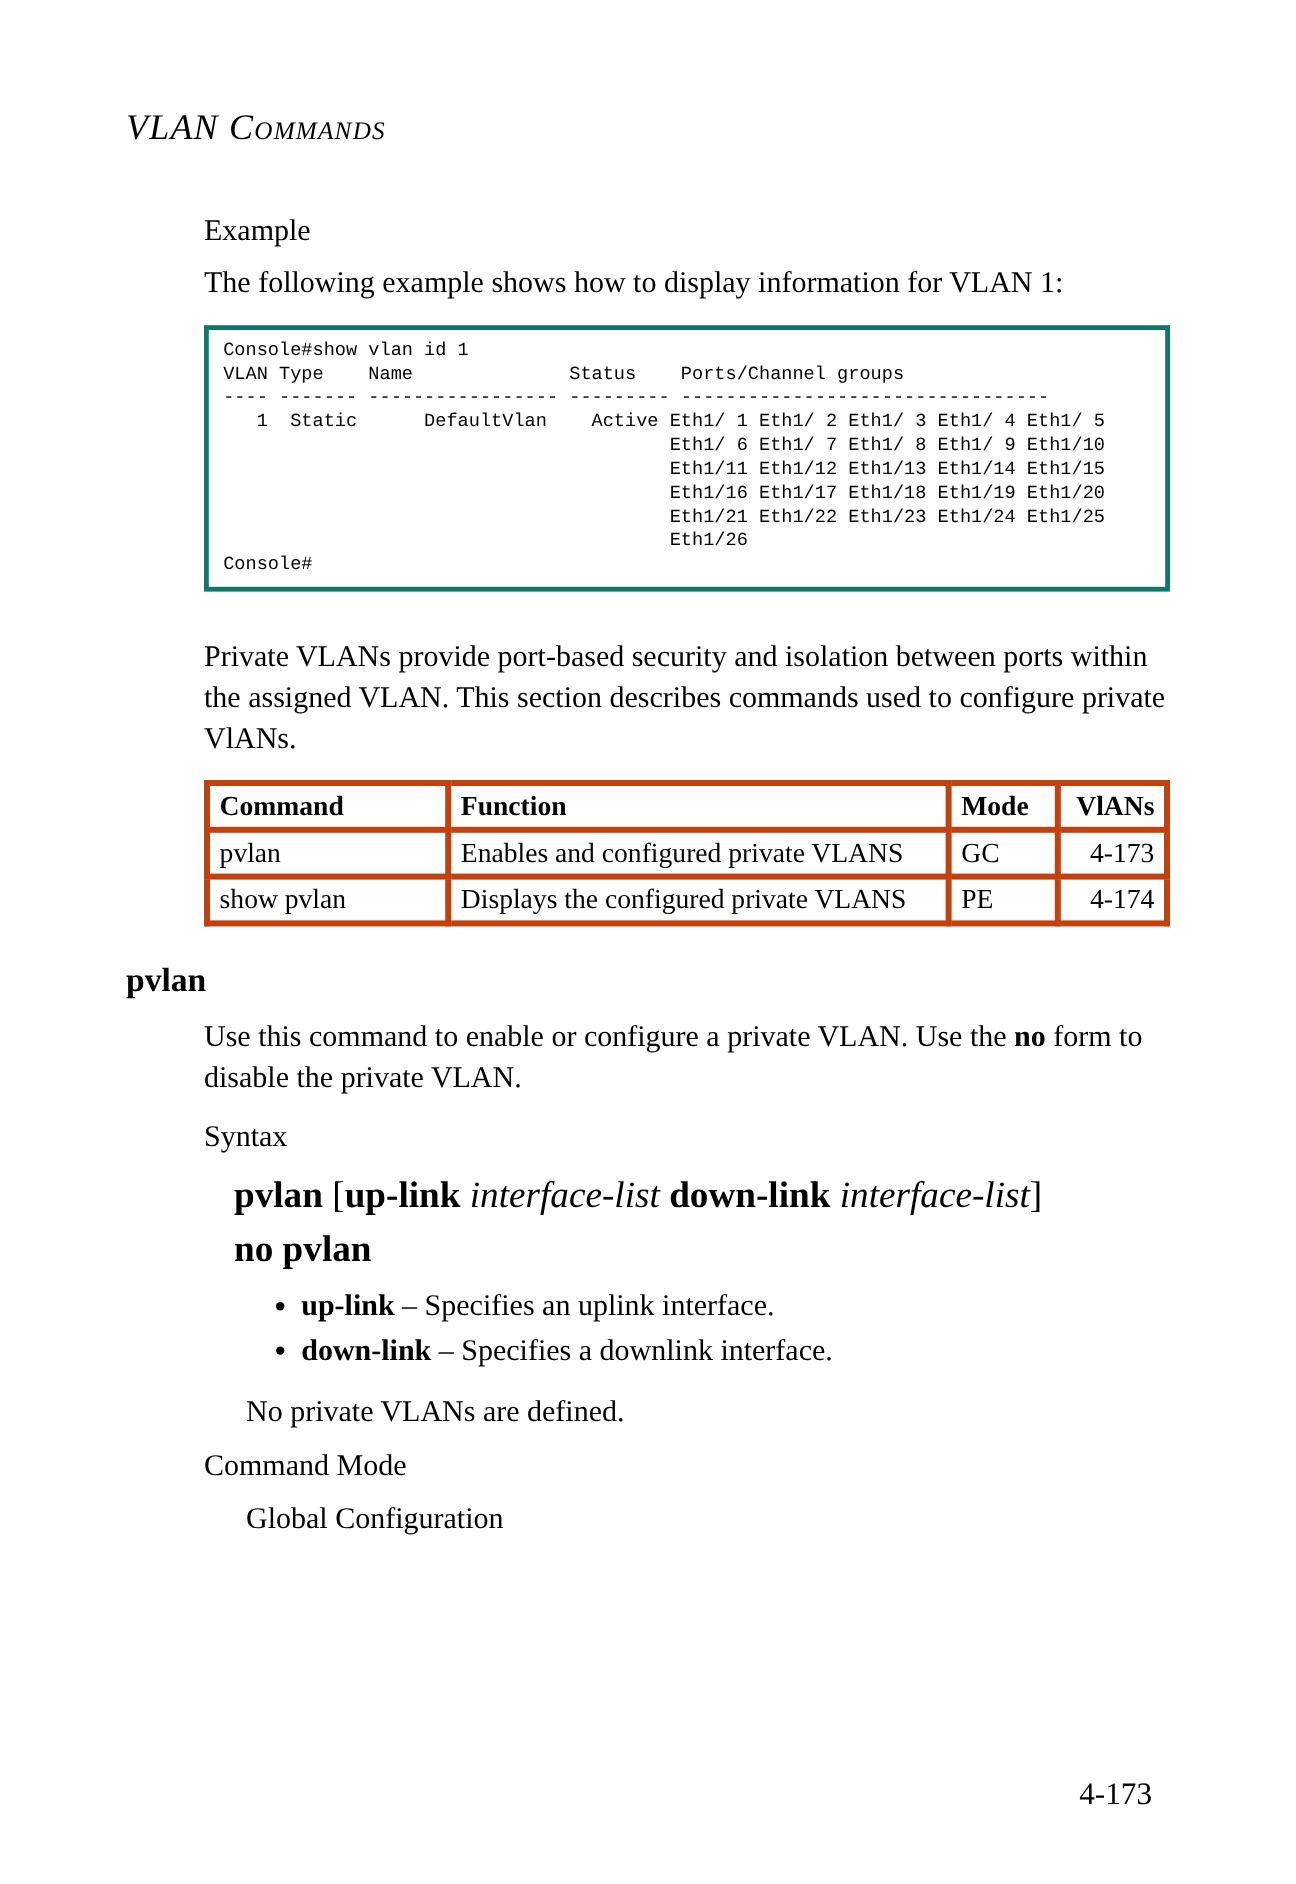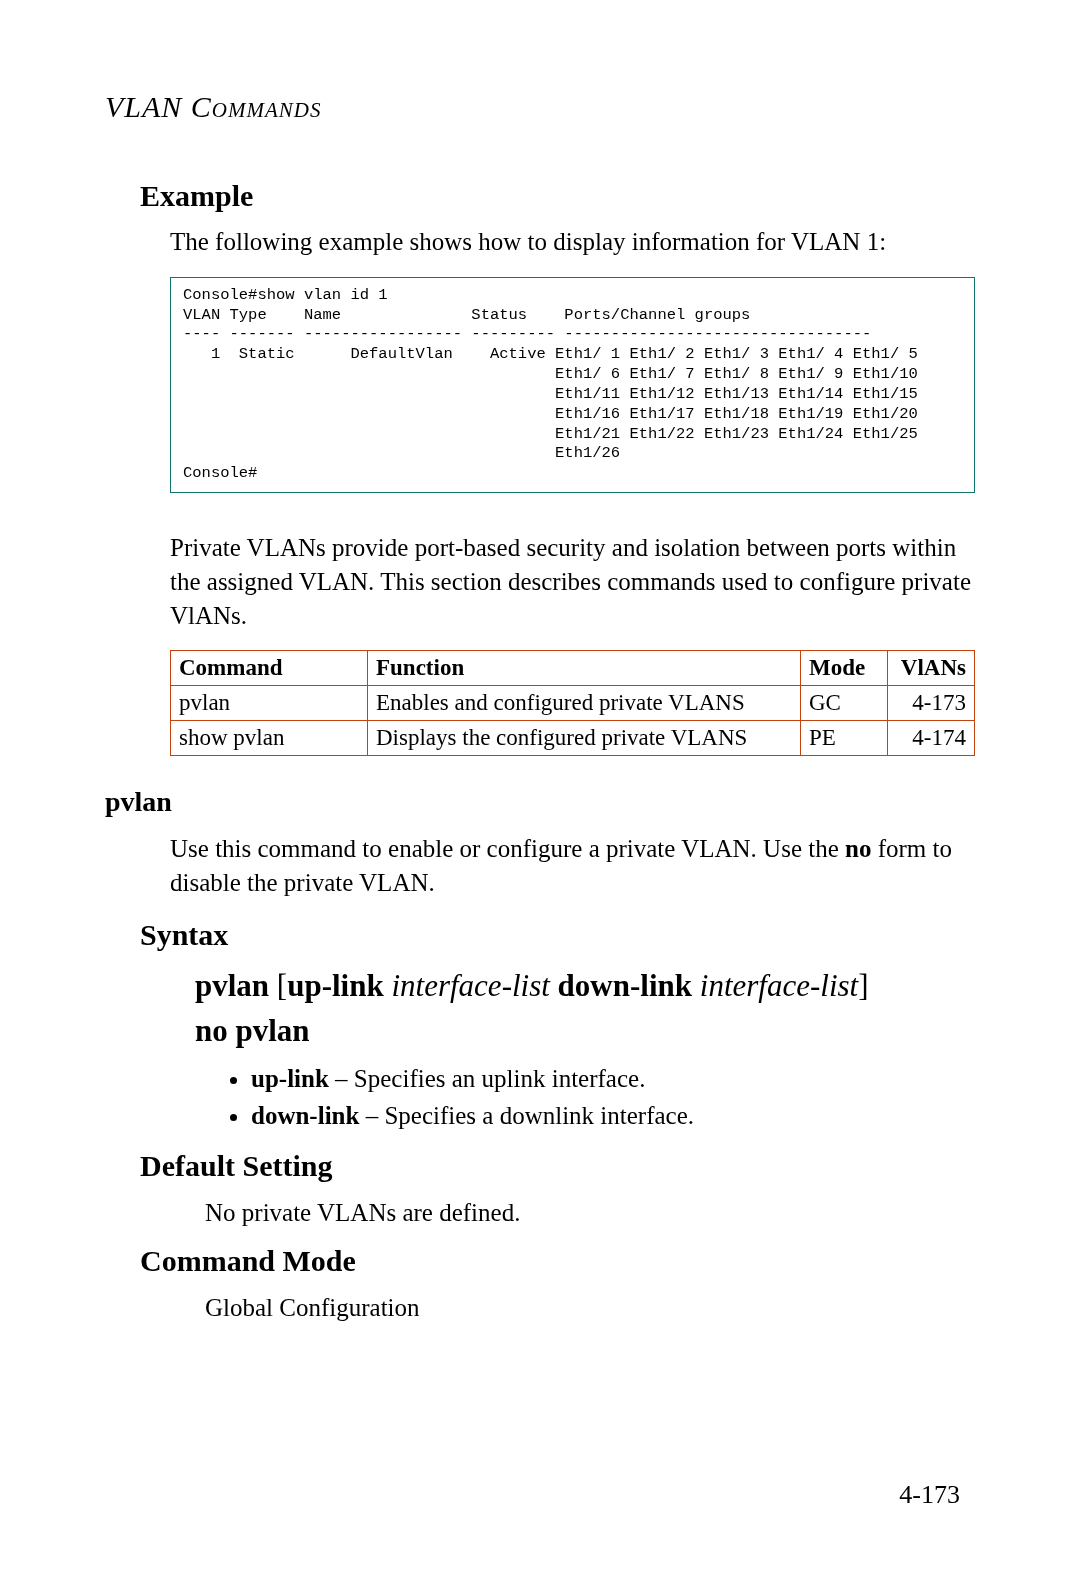--- a/index.html
+++ b/index.html
@@ -22,34 +22,34 @@
     font-style: italic;
     font-size: 30px;
     letter-spacing: 1px;
     margin-bottom: 55px;
   }
   .running-head .sc {
     font-variant: small-caps;
     font-style: italic;
   }
   .section-h {
-    font-weight: bold;
-    font-size: 30px;
-    margin-left: 35px;
+    font-weight: normal;
+    font-size: 25px;
+    margin-left: 65px;
     margin-bottom: 12px;
   }
   .body-p {
     font-size: 25px;
     line-height: 1.35;
     margin-left: 65px;
     margin-right: 0;
     margin-bottom: 18px;
   }
   .console-box {
-    border: 1px solid #0f766e;
+    border: 4px solid #0f766e;
     margin-left: 65px;
     margin-right: 0;
     margin-bottom: 38px;
     padding: 8px 12px;
     font-family: "Courier New", Courier, monospace;
     font-size: 15.5px;
     line-height: 1.28;
     white-space: pre;
   }
   h2.major {
@@ -63,21 +63,21 @@
     margin: 30px 0 14px 0;
   }
   table.cmdtab {
     border-collapse: collapse;
     margin-left: 65px;
     width: 805px;
     font-size: 23px;
     margin-bottom: 8px;
   }
   table.cmdtab th, table.cmdtab td {
-    border: 1px solid #c2410c;
+    border: 5px solid #c2410c;
     padding: 4px 8px;
     text-align: left;
     vertical-align: top;
   }
   table.cmdtab th {
     font-weight: bold;
   }
   table.cmdtab td.page-c, table.cmdtab th.page-c { text-align: right; }
 
   .indent1 { margin-left: 100px; font-size: 25px; line-height: 1.4; margin-bottom: 6px; }
@@ -160,21 +160,20 @@
   </div>
   <div class="syntax-line">
     <span class="b">no pvlan</span>
   </div>
 
   <ul class="bullets">
     <li><span class="b">up-link</span><span> – Specifies an uplink interface.</span></li>
     <li><span class="b">down-link</span><span> – Specifies a downlink interface.</span></li>
   </ul>
 
-  <div class="section-h">Default Setting</div>
   <div class="indent1">No private VLANs are defined.</div>
 
   <div class="section-h" style="margin-top:14px">Command Mode</div>
   <div class="indent1">Global Configuration</div>
 
 </div>
 
 <div class="pageno">4-173</div>
 
 </body></html>

